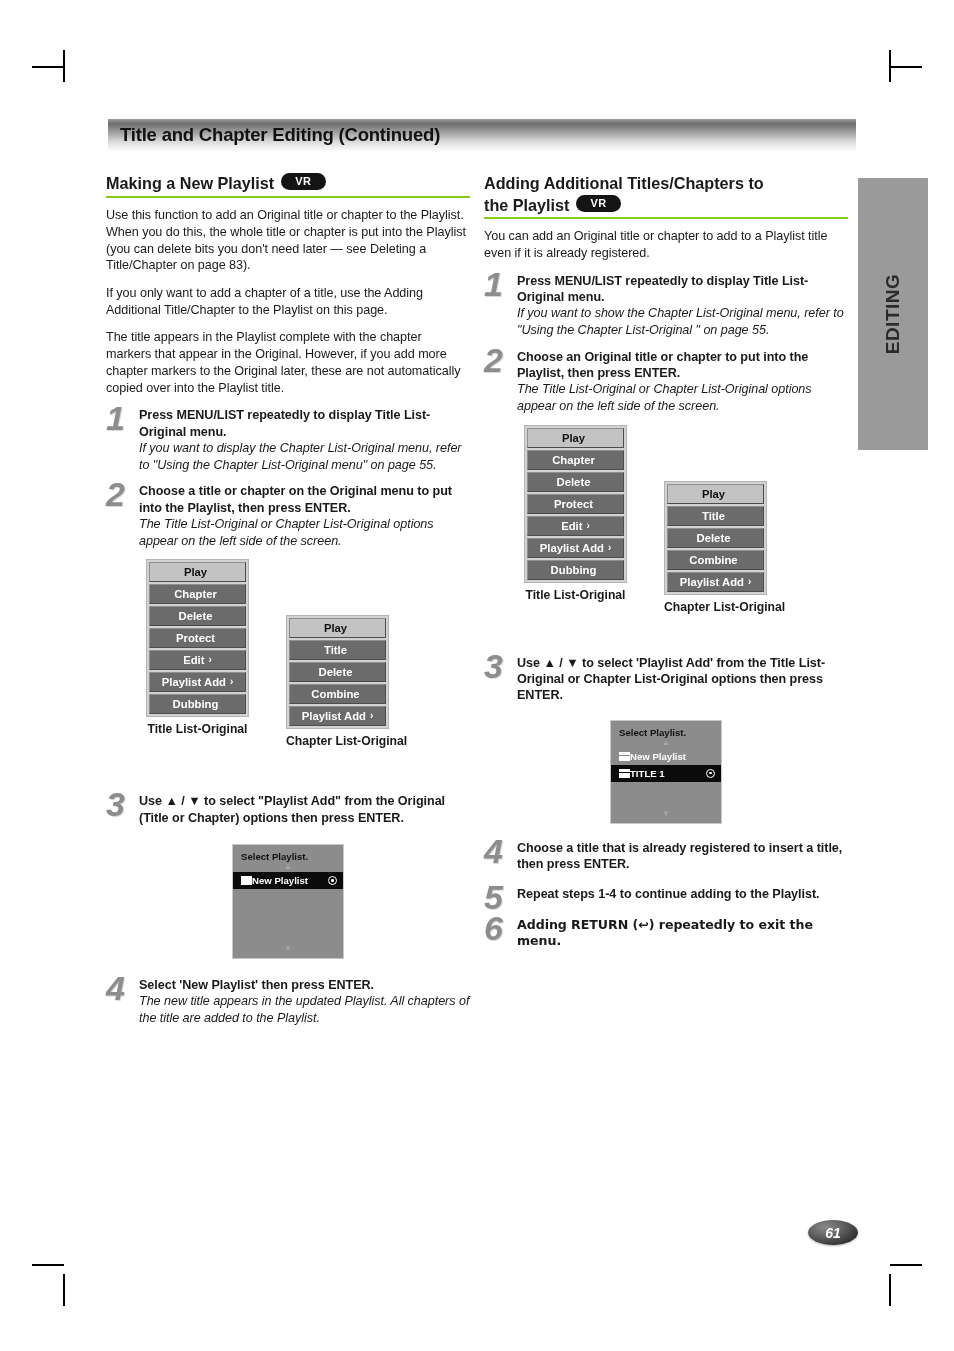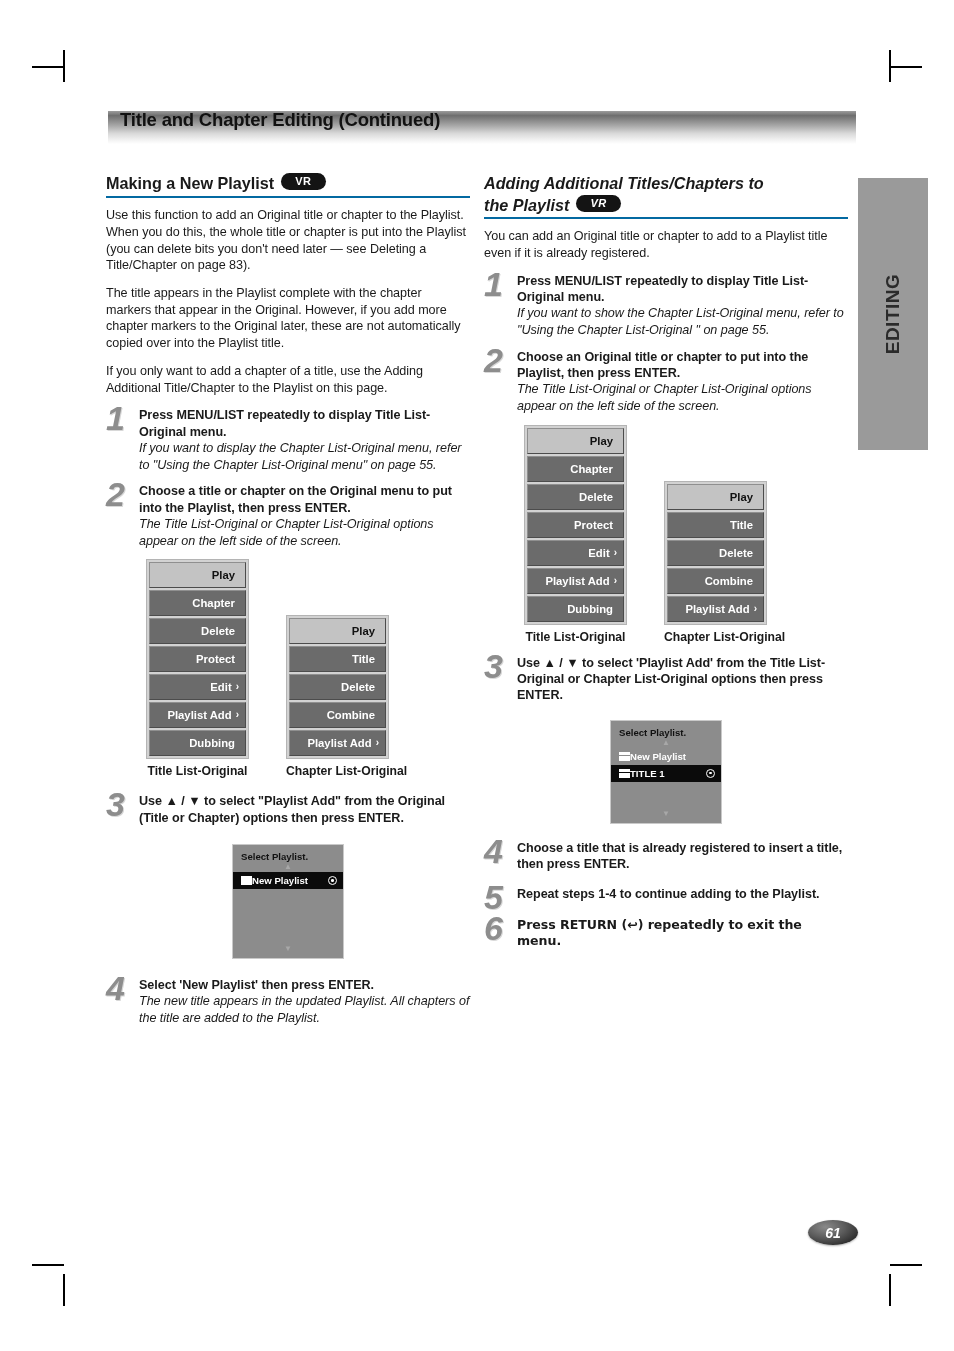--- a/index.html
+++ b/index.html
@@ -14,51 +14,51 @@
   }
 
   
   .crop { position: absolute; background: #000; }
   .crop.h { width: 32px; height: 2px; }
   .crop.v { width: 2px; height: 32px; }
 
   
   .banner {
     position: absolute;
-    left: 108px; top: 111px;
+    left: 108px; top: 119px;
     width: 748px; height: 33px;
     background: linear-gradient(to bottom, #9d9d9d 0%, #6e6e6e 14%, #a9a9a9 45%, #d9d9d9 68%, #f2f2f2 88%, #ffffff 100%);
-    display: flex; 
+    display: flex; align-items: center;
   }
   .banner-title {
     font-size: 18.5px; font-weight: bold; letter-spacing: -0.2px;
     color: #111; padding-left: 12px;
     margin-top: -2px;
   }
 
   
   .col {
     position: absolute;
     top: 172px;
     width: 364px;
   }
   .col-left  { left: 106px; }
   .col-right { left: 484px; }
 
   
   .sect-head {
     font-size: 16.2px; font-weight: bold;
-    border-bottom: 2px solid #0369a1;
+    border-bottom: 2px solid #84cc16;
     padding-bottom: 2px;
     margin: 0 0 9px 0;
     line-height: 1.28;
     display: block;
   }
   .sect-head .htext { vertical-align: middle; }
-  .sect-head.two-line { padding-bottom: 1px; font-style: italic; }
+  .sect-head.two-line { padding-bottom: 1px; }
 
   .vr-badge {
     display: inline-block;
     background: #141414;
     color: #fff;
     font-size: 11px; font-weight: bold;
     letter-spacing: 0.5px;
     border-radius: 9px;
     padding: 2px 14px 2px 14px;
     margin-left: 7px;
@@ -112,29 +112,29 @@
     background: #d2d2d2;
     padding: 2px;
     border: 1px solid #b4b4b4;
     width: 103px;
   }
   .osd-item {
     background: #6b6b6b;
     color: #ffffff;
     font-size: 11.3px;
     font-weight: bold;
-    height: 26px;
+    height: 20px;
     line-height: 22px;
     padding: 0 6px;
     margin-bottom: 2px;
     border-top: 1px solid #8f8f8f;
     border-left: 1px solid #8f8f8f;
     border-right: 1px solid #4c4c4c;
     border-bottom: 1px solid #4c4c4c;
-    display: flex; align-items: center; justify-content: flex-end;
+    display: flex; align-items: center; justify-content: center;
     white-space: nowrap;
   }
   .osd-item:last-child { margin-bottom: 0; }
   .osd-item.sel {
     background: #c3c3c3;
     color: #111111;
   }
   .osd-arrow { font-size: 10px; font-weight: bold; margin-left: 4px; }
 
   .osd-caption {
@@ -242,22 +242,22 @@
   <span>EDITING</span>
 </div>
 
 <div class="col col-left">
 
   <div class="sect-head">
     <span class="htext">Making a New Playlist</span><span class="vr-badge">VR</span>
   </div>
 
   <p class="body">Use this function to add an Original title or chapter to the Playlist. When you do this, the whole title or chapter is put into the Playlist (you can delete bits you don't need later — see Deleting a Title/Chapter on page 83).</p>
+  <p class="body">If you only want to add a chapter of a title, use the Adding Additional Title/Chapter to the Playlist on this page.</p>
   <p class="body">The title appears in the Playlist complete with the chapter markers that appear in the Original. However, if you add more chapter markers to the Original later, these are not automatically copied over into the Playlist title.</p>
-  <p class="body">If you only want to add a chapter of a title, use the Adding Additional Title/Chapter to the Playlist on this page.</p>
 
   <div class="step">
     <div class="step-num">1</div>
     <p class="step-title">Press MENU/LIST repeatedly to display Title List-Original menu.</p>
     <p class="step-body">If you want to display the Chapter List-Original menu, refer to "Using the Chapter List-Original menu" on page 55.</p>
   </div>
 
   <div class="step">
     <div class="step-num">2</div>
     <p class="step-title">Choose a title or chapter on the Original menu to put into the Playlist, then press ENTER.</p>
@@ -474,20 +474,20 @@
     <p class="step-title">Choose a title that is already registered to insert a title, then press ENTER.</p>
   </div>
 
   <div class="step" style="margin-top:14px;">
     <div class="step-num">5</div>
     <p class="step-title">Repeat steps 1-4 to continue adding to the Playlist.</p>
   </div>
 
   <div class="step" style="margin-top:14px;">
     <div class="step-num">6</div>
-    <p class="step-title return-glyph">Press RETURN (↩) repeatedly to exit the menu.</p>
+    <p class="step-title return-glyph">Adding RETURN (↩) repeatedly to exit the menu.</p>
   </div>
 
 </div>
 
 <div class="page-num">
   <span>61</span>
 </div>
 
 </body></html>

